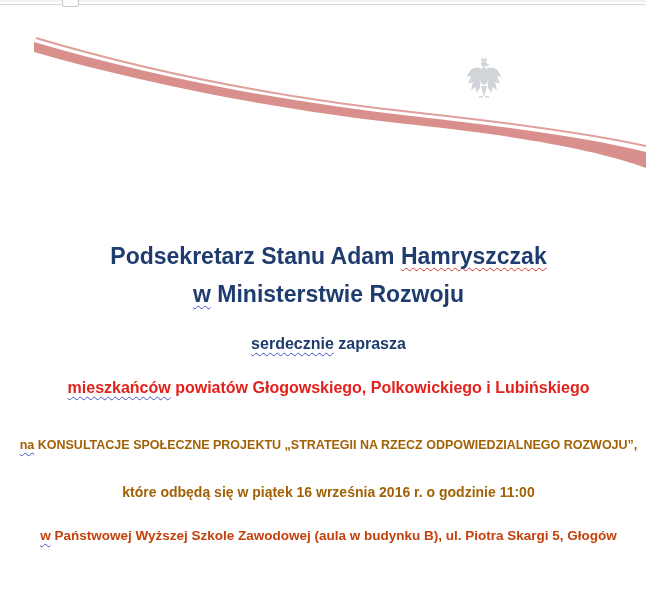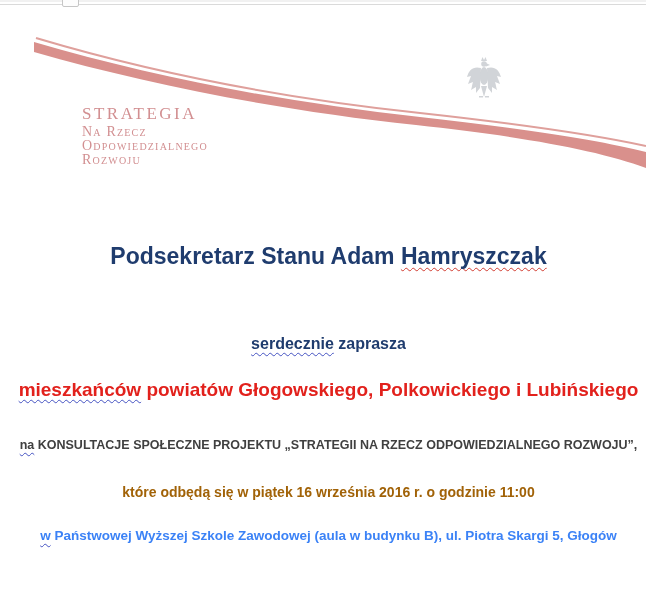--- a/index.html
+++ b/index.html
@@ -52,56 +52,53 @@
   <div class="top-wash"></div>
   <div class="top-line"></div>
   <div class="page-handle"></div>
 
   <svg class="wave" width="646" height="200" viewBox="0 0 646 200">
     <path d="M 36 38 C 150 72 280 98 420 113 C 520 124 600 136 646 146" fill="none" stroke="#dfa09c" stroke-width="2"></path>
     <path d="M 34 42 C 150 76 280 102 420 117 C 520 128 600 140 646 152
              L 646 168 C 598 150 518 136 416 125 C 276 110 146 84 34 52 Z" fill="#d9908c"></path>
   </svg>
 
-  <div class="logo" style="color:#d28f91">
-    <div class="logo-title">STRATEGIA</div>
-    <div class="logo-sub">Na Rzecz</div>
-    <div class="logo-sub">Odpowiedzialnego</div>
-    <div class="logo-sub">Rozwoju</div>
-  </div>
 
   <div class="ministry">
     <svg class="eagle" viewBox="0 0 36 46" fill="#cdd0d4">
       <path d="M15 6 L16.5 2 L18 5 L19.5 2 L21 6 Z"></path>
       <circle cx="18" cy="9" r="2.8"></circle>
       <path d="M20 8 L24 10 L20 11.5 Z"></path>
       <ellipse cx="18" cy="21" rx="4.5" ry="9"></ellipse>
       <path d="M15 13 C7 11 3 15 1 22 L5 21 C4 24 3 26 2 29 L7 27 C6 30 6 32 5 35 L10 32 C10 34 10 36 10 38 L14 33 Z"></path>
       <path d="M21 13 C29 11 33 15 35 22 L31 21 C32 24 33 26 34 29 L29 27 C30 30 30 32 31 35 L26 32 C26 34 26 36 26 38 L22 33 Z"></path>
       <path d="M15 31 L18 42 L21 31 Z"></path>
       <path d="M13 41 h4 v1.5 h-4 Z M19 41 h4 v1.5 h-4 Z"></path>
     </svg>
   </div>
 
   <div class="tline" style="top:243px;font-size:23px;color:#1f3c6e">
     <span>Podsekretarz Stanu Adam </span><span class="squig-red" style="text-decoration-color:#d23c32">Hamryszczak</span>
   </div>
 
+  <div class="tline" style="top:281px;font-size:23px;color:#1f3c6e">
+    <span class="squig-blue" style="text-decoration-color:#4553c2">w</span><span> Ministerstwie Rozwoju</span>
+  </div>
 
   <div class="tline" style="top:335px;font-size:16px;color:#1f3c6e">
     <span class="squig-blue" style="text-decoration-color:#4553c2">serdecznie</span><span> zaprasza</span>
   </div>
 
-  <div class="tline" style="top:379px;font-size:19px;color:#e2211c">
+  <div class="tline" style="top:379px;font-size:16px;color:#e2211c">
     <span class="squig-blue" style="text-decoration-color:#4553c2">mieszkańców</span><span> powiatów Głogowskiego, Polkowickiego i Lubińskiego</span>
   </div>
 
-  <div class="tline" style="top:438px;font-size:12.5px;color:#404040">
+  <div class="tline" style="top:438px;font-size:12.5px;color:#a16207">
     <span class="squig-blue" style="text-decoration-color:#4553c2">na</span><span> KONSULTACJE SPOŁECZNE PROJEKTU „STRATEGII NA RZECZ ODPOWIEDZIALNEGO ROZWOJU”,</span>
   </div>
 
   <div class="tline" style="top:484px;font-size:14px;color:#a16207">które odbędą się w piątek 16 września 2016 r. o godzinie 11:00</div>
 
-  <div class="tline" style="top:528px;font-size:13.5px;color:#3b82f6">
+  <div class="tline" style="top:528px;font-size:13.5px;color:#c2410c">
     <span class="squig-blue" style="text-decoration-color:#4553c2">w</span><span> Państwowej Wyższej Szkole Zawodowej (aula w budynku B), ul. Piotra Skargi 5, Głogów</span>
   </div>
 
 </div>
 
 </body></html>

